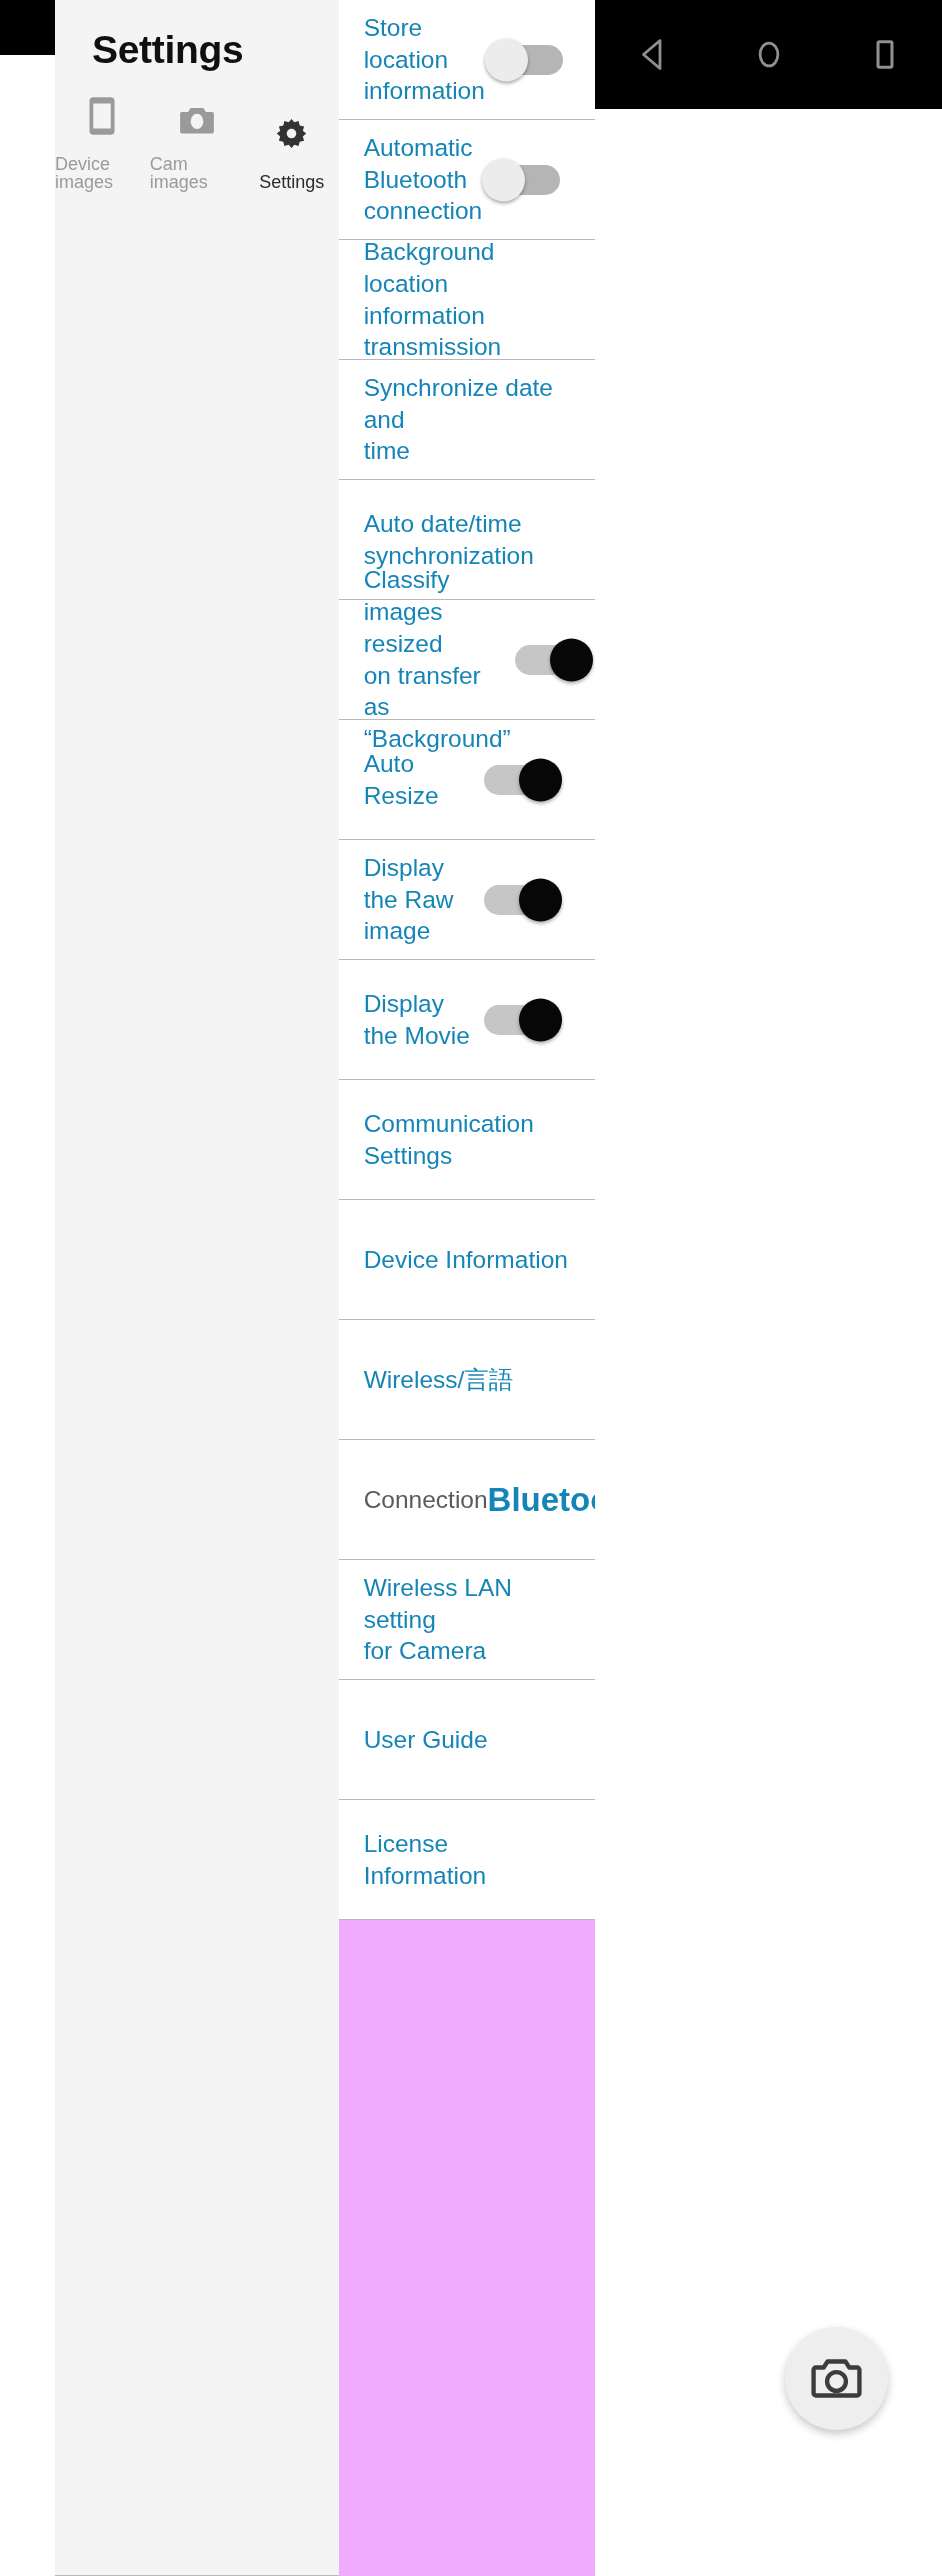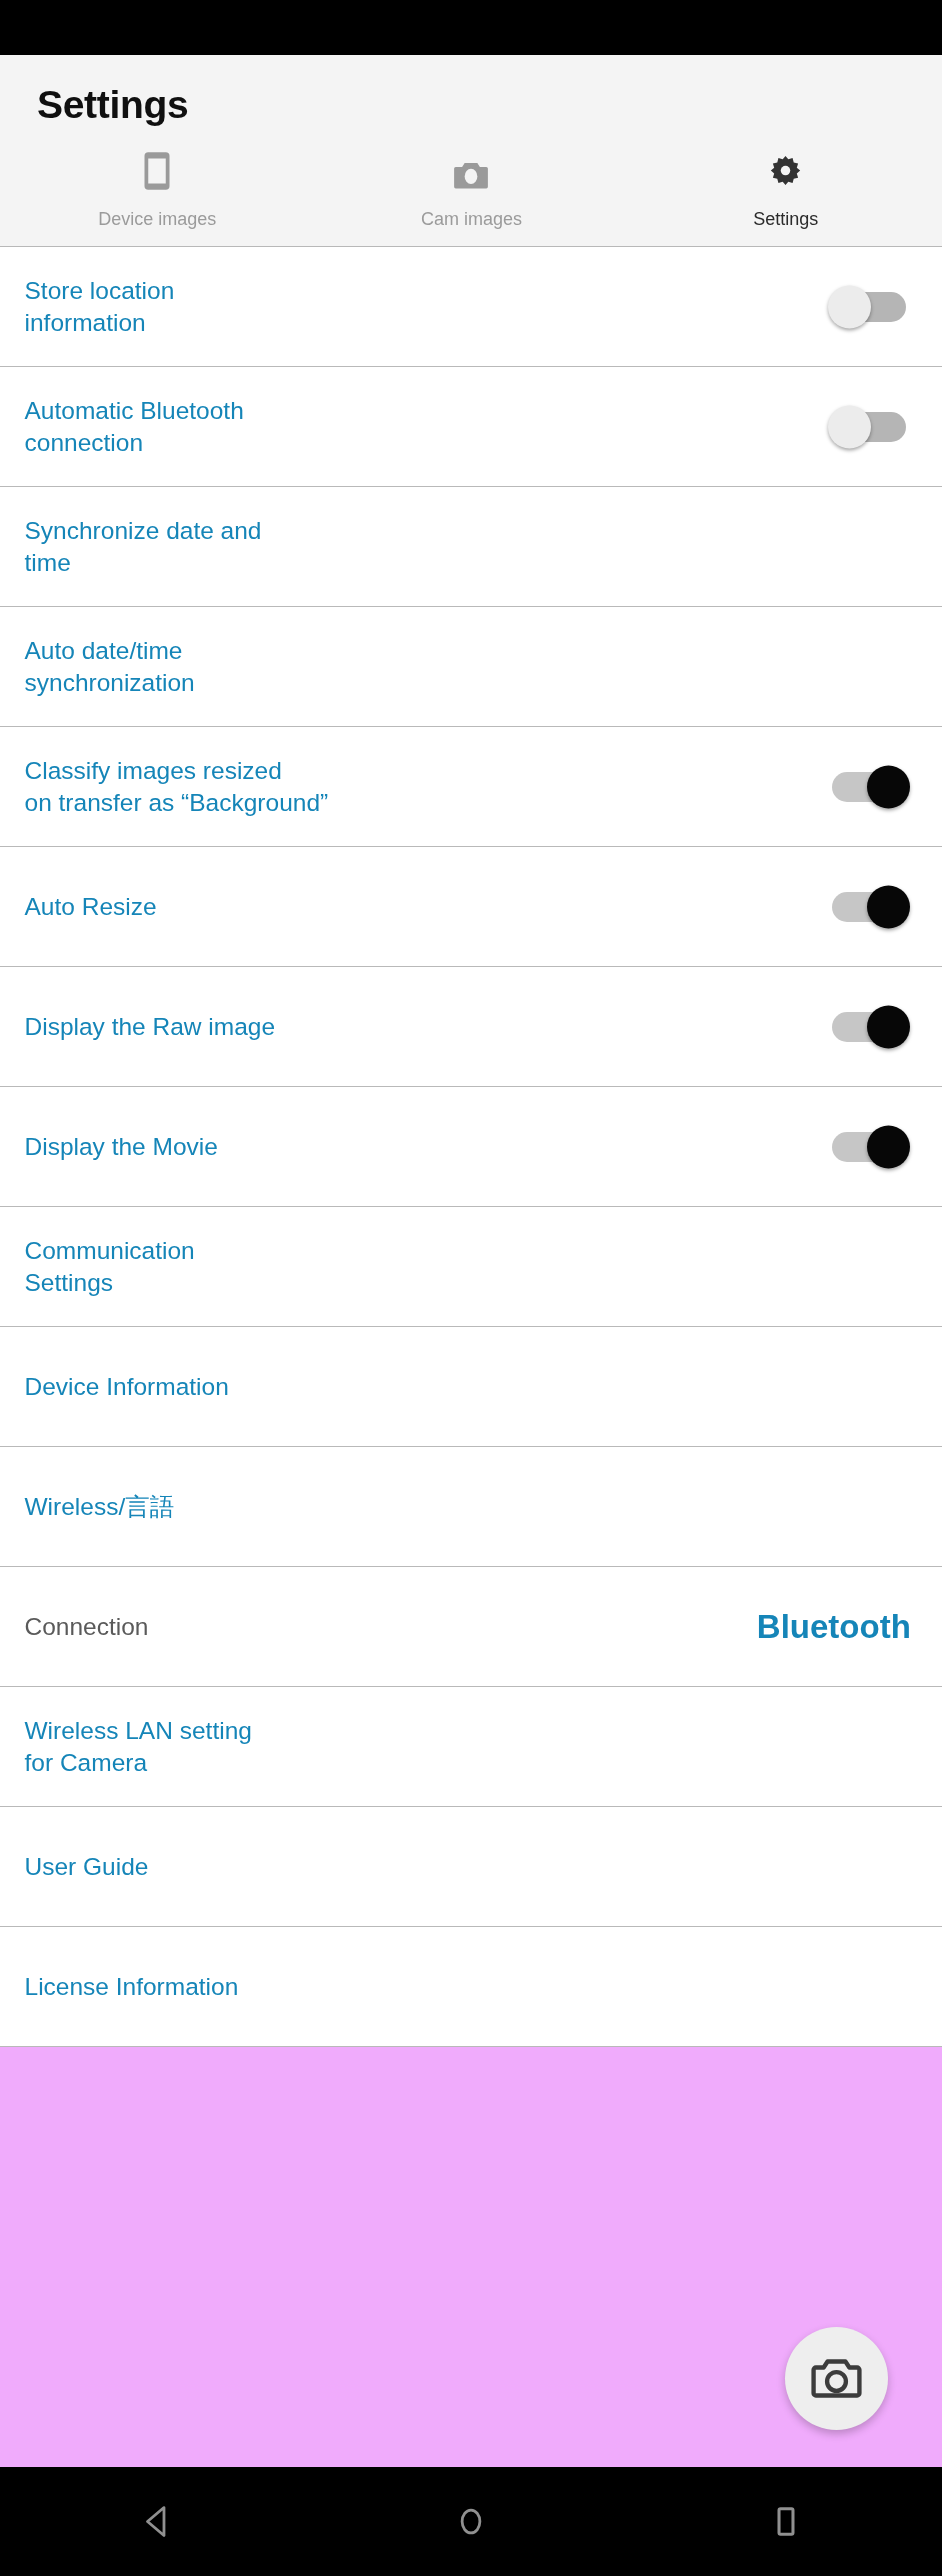--- a/index.html
+++ b/index.html
@@ -12,21 +12,21 @@
     background: #ffffff;
     font-family: "Liberation Sans", "DejaVu Sans", sans-serif;
     overflow: hidden;
     position: relative;
   }
 
   #app {
     width: 943px;
     height: 2576px;
     display: flex;
-    flex-direction: column;
+    flex-direction: row;
     position: relative;
   }
 
   
   .status-bar {
     height: 55px;
     background: #000000;
     flex: 0 0 55px;
   }
 
@@ -240,20 +240,24 @@
       </div>
       <div class="row h2">
         <div class="row-label">Automatic Bluetooth
 connection</div>
         <div class="switch off">
           <div class="track"></div>
           <div class="thumb"></div>
         </div>
       </div>
       <div class="row h2">
+        <div class="row-label">Background location
+information transmission</div>
+      </div>
+      <div class="row h2">
         <div class="row-label">Synchronize date and
 time</div>
       </div>
       <div class="row h2">
         <div class="row-label">Auto date/time
 synchronization</div>
       </div>
       <div class="row h2">
         <div class="row-label">Classify images resized
 on transfer as “Background”</div>

